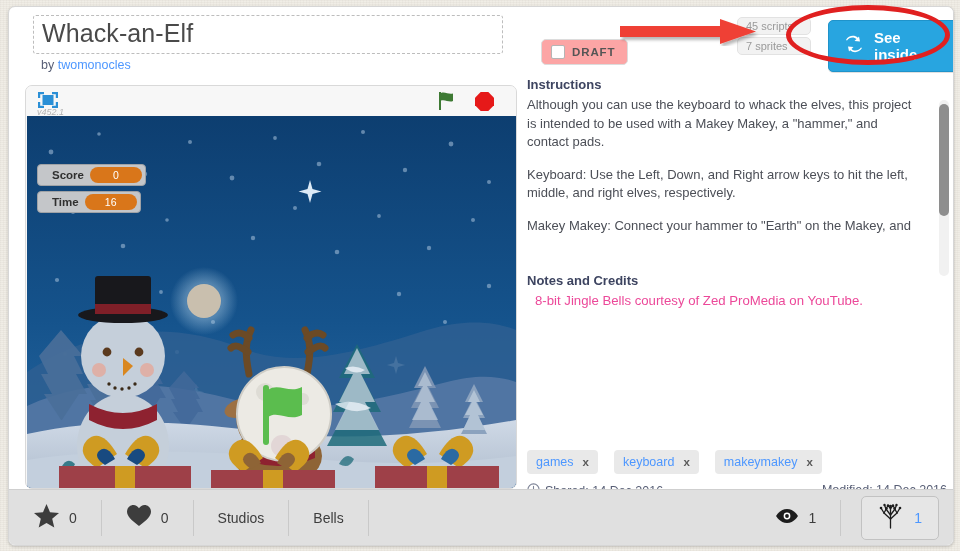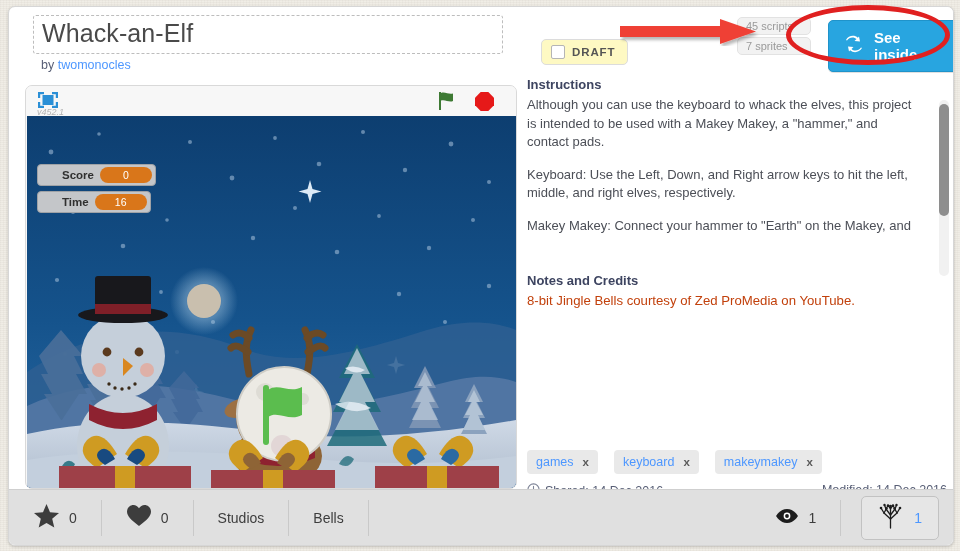--- a/index.html
+++ b/index.html
@@ -31,21 +31,21 @@
     font-size:25px; color:#4a4a4a; font-family:"Liberation Sans", sans-serif;
     background:#fff; letter-spacing:.1px;
   }
   .byline { margin-top:4px; margin-left:8px; font-size:12.5px; color:#575e75; }
   .byline a { color:#4d97ff; text-decoration:none; }
 
   .header-right { position:absolute; right:0; top:0; width:440px; height:64px; }
   .draft-btn {
     position:absolute; left:18px; top:32px;
     display:flex; align-items:center; gap:7px;
-    background:#fef9c3; border:1px solid #dcdcdc; border-radius:5px;
+    background:#fca5a5; border:1px solid #dcdcdc; border-radius:5px;
     padding:5px 12px 5px 9px; cursor:pointer;
   }
   .draft-box {
     width:12px; height:12px; background:#fff; border:1px solid #b5b5b5; border-radius:2px;
   }
   .draft-label { font-size:11.5px; color:#555; letter-spacing:.9px; font-weight:bold; }
 
   .stats {
     position:absolute; left:214px; top:10px; width:74px;
     display:flex; flex-direction:column; gap:2px;
@@ -87,21 +87,21 @@
   .stage {
     position:absolute; left:1px; top:30px; width:489px; height:372px;
     overflow:hidden; background:#0e4a80;
   }
   .stage-svg { display:block; width:489px; height:372px; }
 
   
   .watcher {
     position:absolute; display:flex; align-items:center;
     background:#c4c6c9; border:1px solid #9fa2a6; border-radius:4px;
-    padding:2px 3px 2px 24px; z-index:9;
+    padding:2px 3px 2px 14px; z-index:9;
   }
   .watcher-name { font-size:11.5px; font-weight:bold; color:#303030; margin-right:6px; }
   .watcher-val {
     background:#d9761a; border-radius:8px; color:#fff; font-size:10.5px;
     min-width:38px; text-align:center; padding:2px 7px;
   }
   #watcher-score { left:10px; top:48px; }
   #watcher-time  { left:10px; top:75px; }
 
   
@@ -114,21 +114,21 @@
   .instructions-box p { margin:0 0 14px 2px; width:392px; }
   .scrollbar-track {
     position:absolute; right:0; top:4px; width:10px; height:176px;
     background:#f1f1f1; border-radius:5px;
   }
   .scrollbar-thumb {
     position:absolute; right:0; top:4px; width:10px; height:112px;
     background:#8e8e8e; border-radius:5px;
   }
   .notes-wrap { position:absolute; left:0; top:196px; width:424px; }
-  .notes-text { font-size:13.2px; color:#c2410c; margin:0 0 0 2px; line-height:18px; }
+  .notes-text { font-size:13.2px; color:#ec4899; margin:0 0 0 10px; line-height:18px; }
 
   .tags { position:absolute; left:2px; top:373px; display:flex; gap:16px; }
   .tag {
     display:flex; align-items:center; gap:9px;
     background:#e9e9e9; border-radius:4px; padding:5px 9px;
     font-size:12.5px; cursor:pointer;
   }
   .tag-name { color:#4d97ff; }
   .tag-x { color:#5a5a5a; font-weight:bold; font-size:11.5px; }
 

